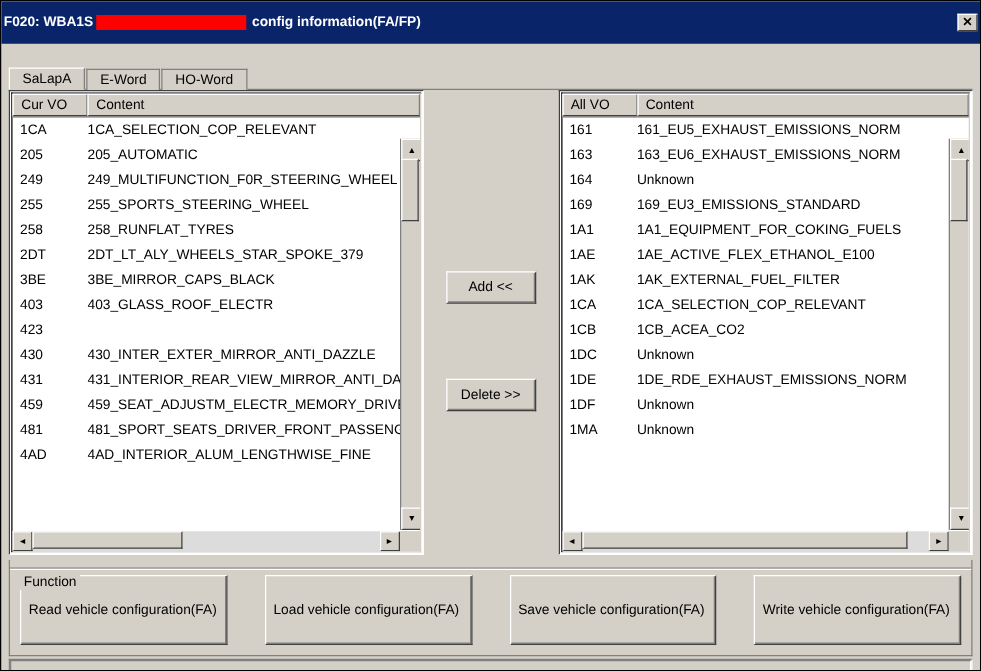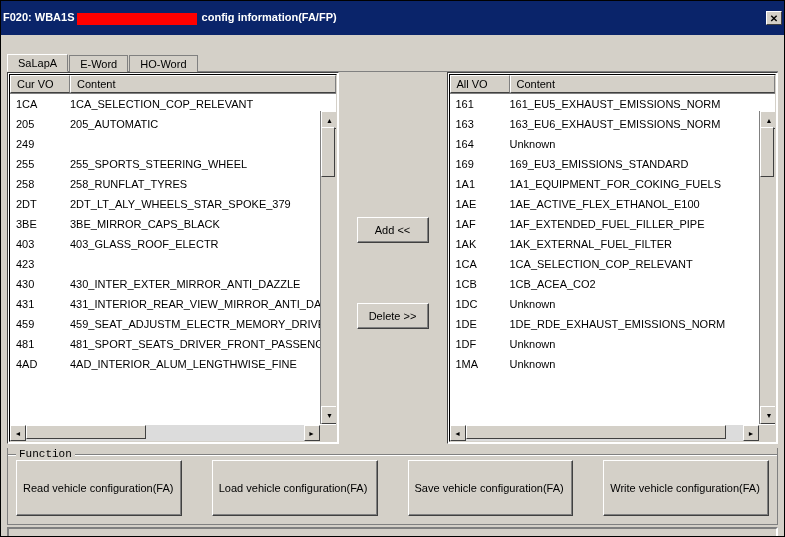--- a/index.html
+++ b/index.html
@@ -32,21 +32,21 @@
 .scroll-h .arrow-l, .scroll-h .arrow-r { position: absolute; width: 16px; height: 16px; font-size: 7px; display: flex; align-items: center; justify-content: center; background: #d4d0c8; border: 1px solid #fff; border-right-color: #404040; border-bottom-color: #404040; top: 0; }
 .scroll-h .arrow-l { left: 0; }
 .scroll-h .arrow-r { right: 16px; }
 .scroll-h .corner { position: absolute; right: 0; top: 0; width: 16px; height: 16px; background: #d4d0c8; }
 .scroll-h .thumb { position: absolute; left: 16px; top: 0; height: 14px; width: 120px; background: #d4d0c8; border: 1px solid #fff; border-right-color: #404040; border-bottom-color: #404040; }
 .middle-buttons { display: flex; flex-direction: column; justify-content: center; gap: 60px; width: 80px; align-items: center; padding-top: 30px; }
 .win-btn { background: #d4d0c8; border: 1px solid #fff; border-right: 1px solid #404040; border-bottom: 1px solid #404040; padding: 6px 8px; min-width: 72px; text-align: center; cursor: default; box-shadow: inset -1px -1px 0 #808080; }
 .function-group { margin: 4px 6px 2px 6px; border: 1px solid #808080; border-top: none; position: relative; padding: 12px 8px 8px 8px; display: flex; gap: 30px; justify-content: space-around; }
 .function-group::before { content: ""; position: absolute; top: 6px; left: 0; right: 0; height: 1px; background: #808080; }
 .function-group::after { content: ""; position: absolute; top: 7px; left: 0; right: 0; height: 1px; background: #fff; }
-.group-label { position: absolute; top: 0; left: 8px; background: #d4d0c8; padding: 0 3px; z-index: 3; font-family: Liberation Mono, monospace; }
+.group-label { position: absolute; top: 12px; left: 8px; background: #d4d0c8; padding: 0 3px; z-index: 3; }
 .func-btn { flex: 1; background: #d4d0c8; border: 1px solid #fff; border-right: 1px solid #404040; border-bottom: 1px solid #404040; padding: 20px 6px; text-align: left; cursor: default; box-shadow: inset -1px -1px 0 #808080; line-height: 1.3; }
 .status-bar { margin: 2px 6px 4px 6px; height: 18px; border: 1px solid #808080; border-right-color: #fff; border-bottom-color: #fff; background: #d4d0c8; }
 .status-bar-inner { height: 100%; border: 1px solid #fff; border-top-color: #808080; border-left-color: #808080; }
 .list-rows-container { position: absolute; top: 0; left: 0; right: 16px; bottom: 16px; overflow: hidden; }
 </style>
 </head>
 <body>
 
 <div class="titlebar">
   <span class="title-text"><span>F020: WBA1S</span><span class="red-bar"></span><span> config information(FA/FP)</span></span>
@@ -74,20 +74,21 @@
             <div class="row">
               <div class="c1">1CA</div>
               <div class="c2">1CA_SELECTION_COP_RELEVANT</div>
             </div>
             <div class="row">
               <div class="c1">205</div>
               <div class="c2">205_AUTOMATIC</div>
             </div>
             <div class="row">
               <div class="c1">249</div>
+              <div class="c2">249_MULTIFUNCTION_F0R_STEERING_WHEEL</div>
             </div>
             <div class="row">
               <div class="c1">255</div>
               <div class="c2">255_SPORTS_STEERING_WHEEL</div>
             </div>
             <div class="row">
               <div class="c1">258</div>
               <div class="c2">258_RUNFLAT_TYRES</div>
             </div>
             <div class="row">
@@ -170,24 +171,20 @@
             </div>
             <div class="row">
               <div class="c1">1A1</div>
               <div class="c2">1A1_EQUIPMENT_FOR_COKING_FUELS</div>
             </div>
             <div class="row">
               <div class="c1">1AE</div>
               <div class="c2">1AE_ACTIVE_FLEX_ETHANOL_E100</div>
             </div>
             <div class="row">
-              <div class="c1">1AF</div>
-              <div class="c2">1AF_EXTENDED_FUEL_FILLER_PIPE</div>
-            </div>
-            <div class="row">
               <div class="c1">1AK</div>
               <div class="c2">1AK_EXTERNAL_FUEL_FILTER</div>
             </div>
             <div class="row">
               <div class="c1">1CA</div>
               <div class="c2">1CA_SELECTION_COP_RELEVANT</div>
             </div>
             <div class="row">
               <div class="c1">1CB</div>
               <div class="c2">1CB_ACEA_CO2</div>

